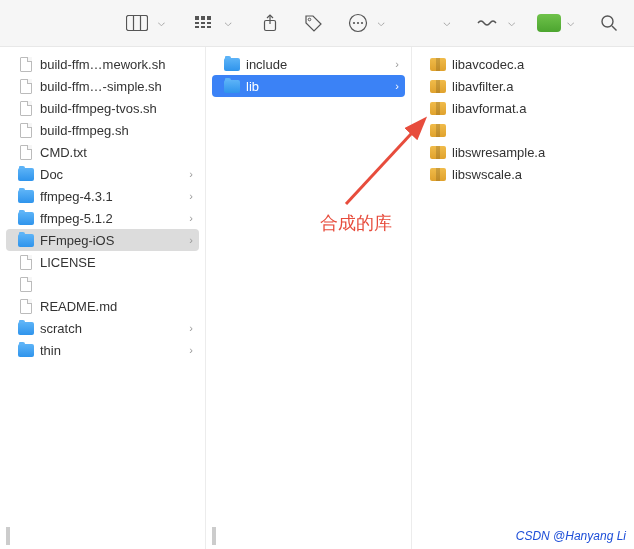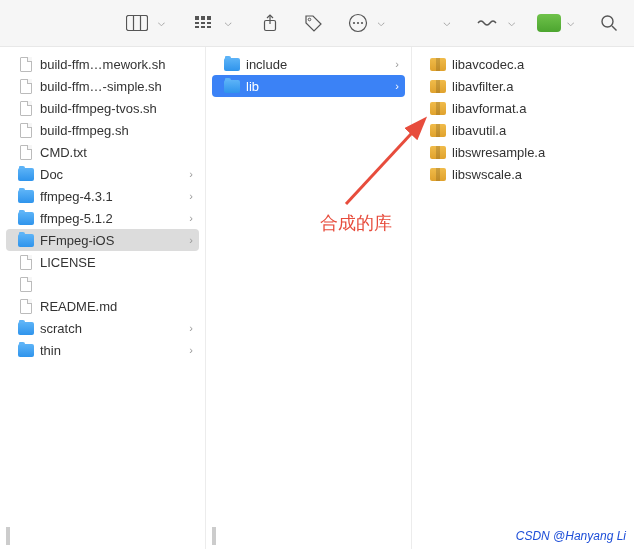--- a/index.html
+++ b/index.html
@@ -272,21 +272,20 @@
       <div class="row">
         <span class="icon-wrap">
           <span class="archive-icon"></span>
         </span>
         <span class="label">libavformat.a</span>
       </div>
       <div class="row">
         <span class="icon-wrap">
           <span class="archive-icon"></span>
         </span>
-        <span class="label">libavutil.a</span>
       </div>
       <div class="row">
         <span class="icon-wrap">
           <span class="archive-icon"></span>
         </span>
         <span class="label">libswresample.a</span>
       </div>
       <div class="row">
         <span class="icon-wrap">
           <span class="archive-icon"></span>

